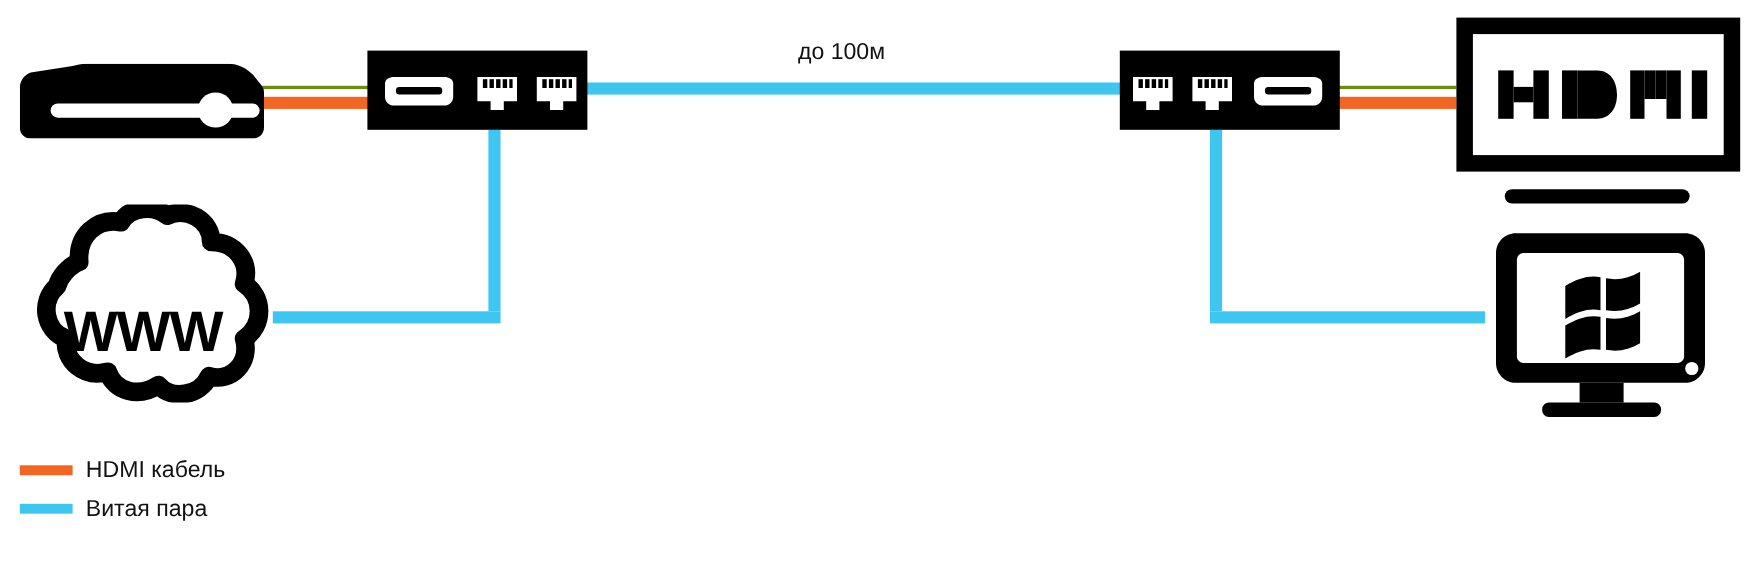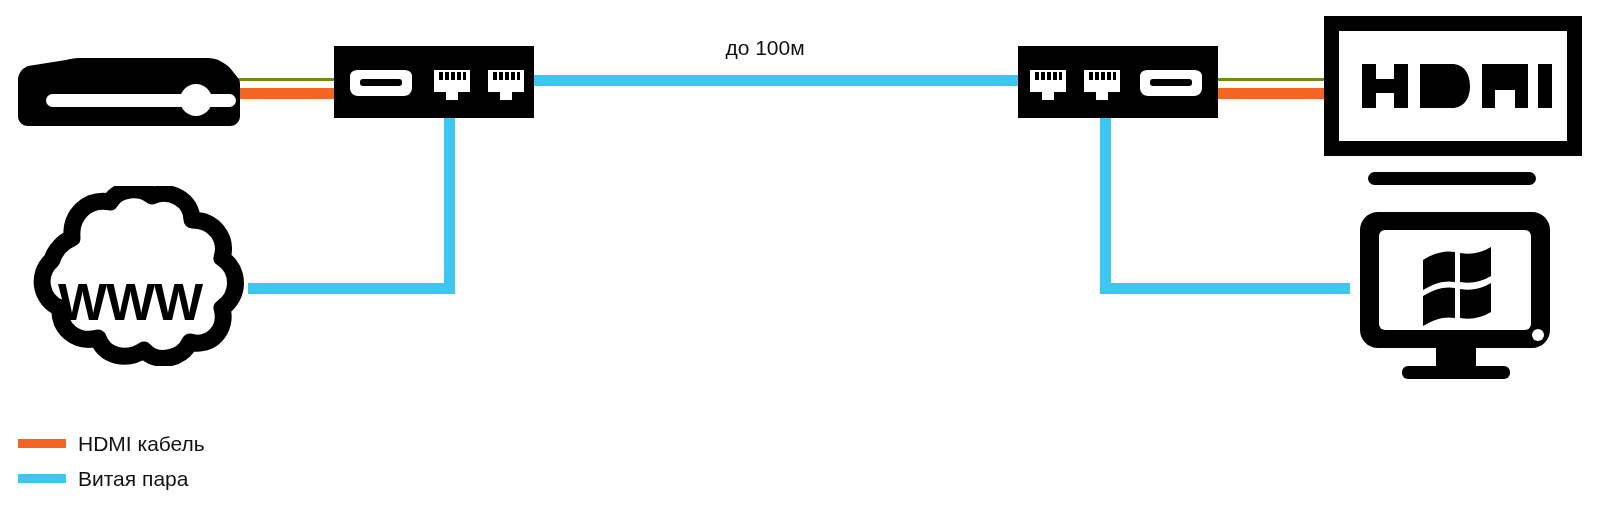--- a/index.html
+++ b/index.html
@@ -50,21 +50,21 @@
     position: absolute;
     background: #000000;
   }
   .port {
     position: absolute;
   }
   
   #legend {
     position: absolute;
     left: 18px;
-    top: 426px;
+    top: 410px;
     width: 420px;
   }
   .legend-row {
     display: flex;
     align-items: center;
     height: 35px;
   }
   .legend-swatch-wrap {
     width: 52px;
     display: flex;

